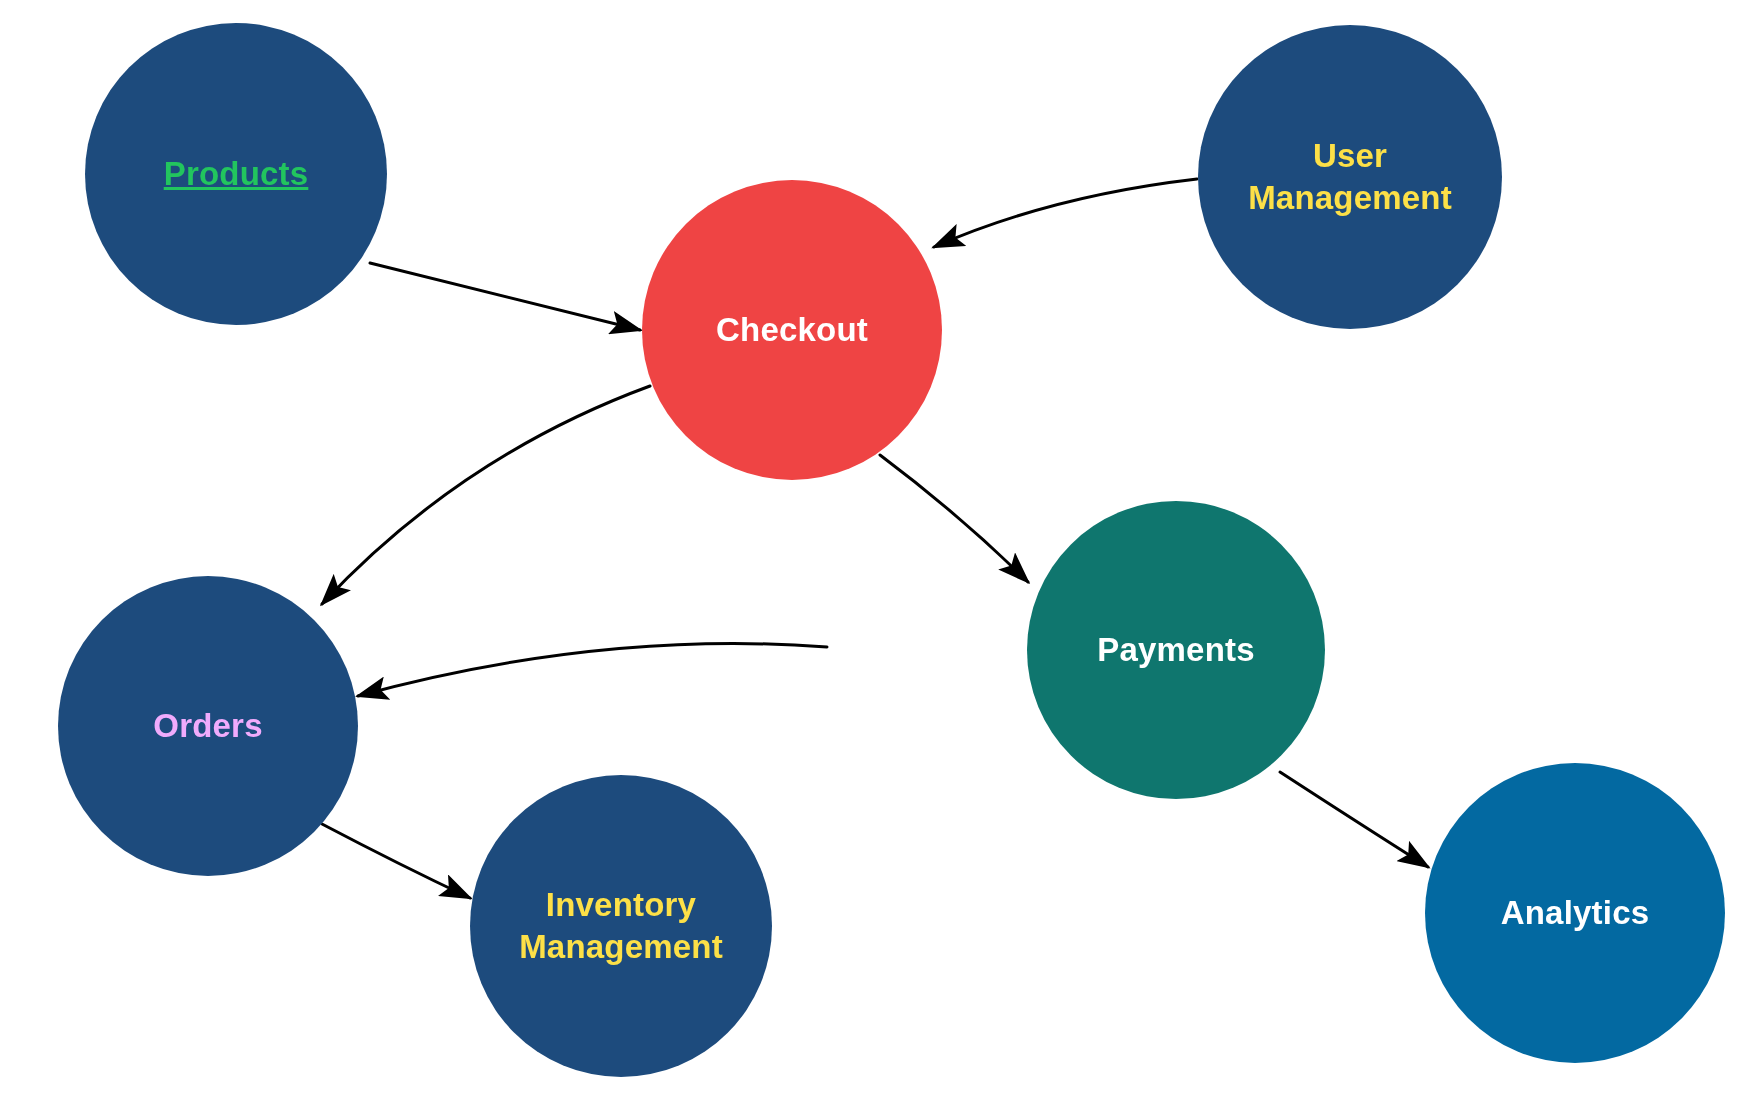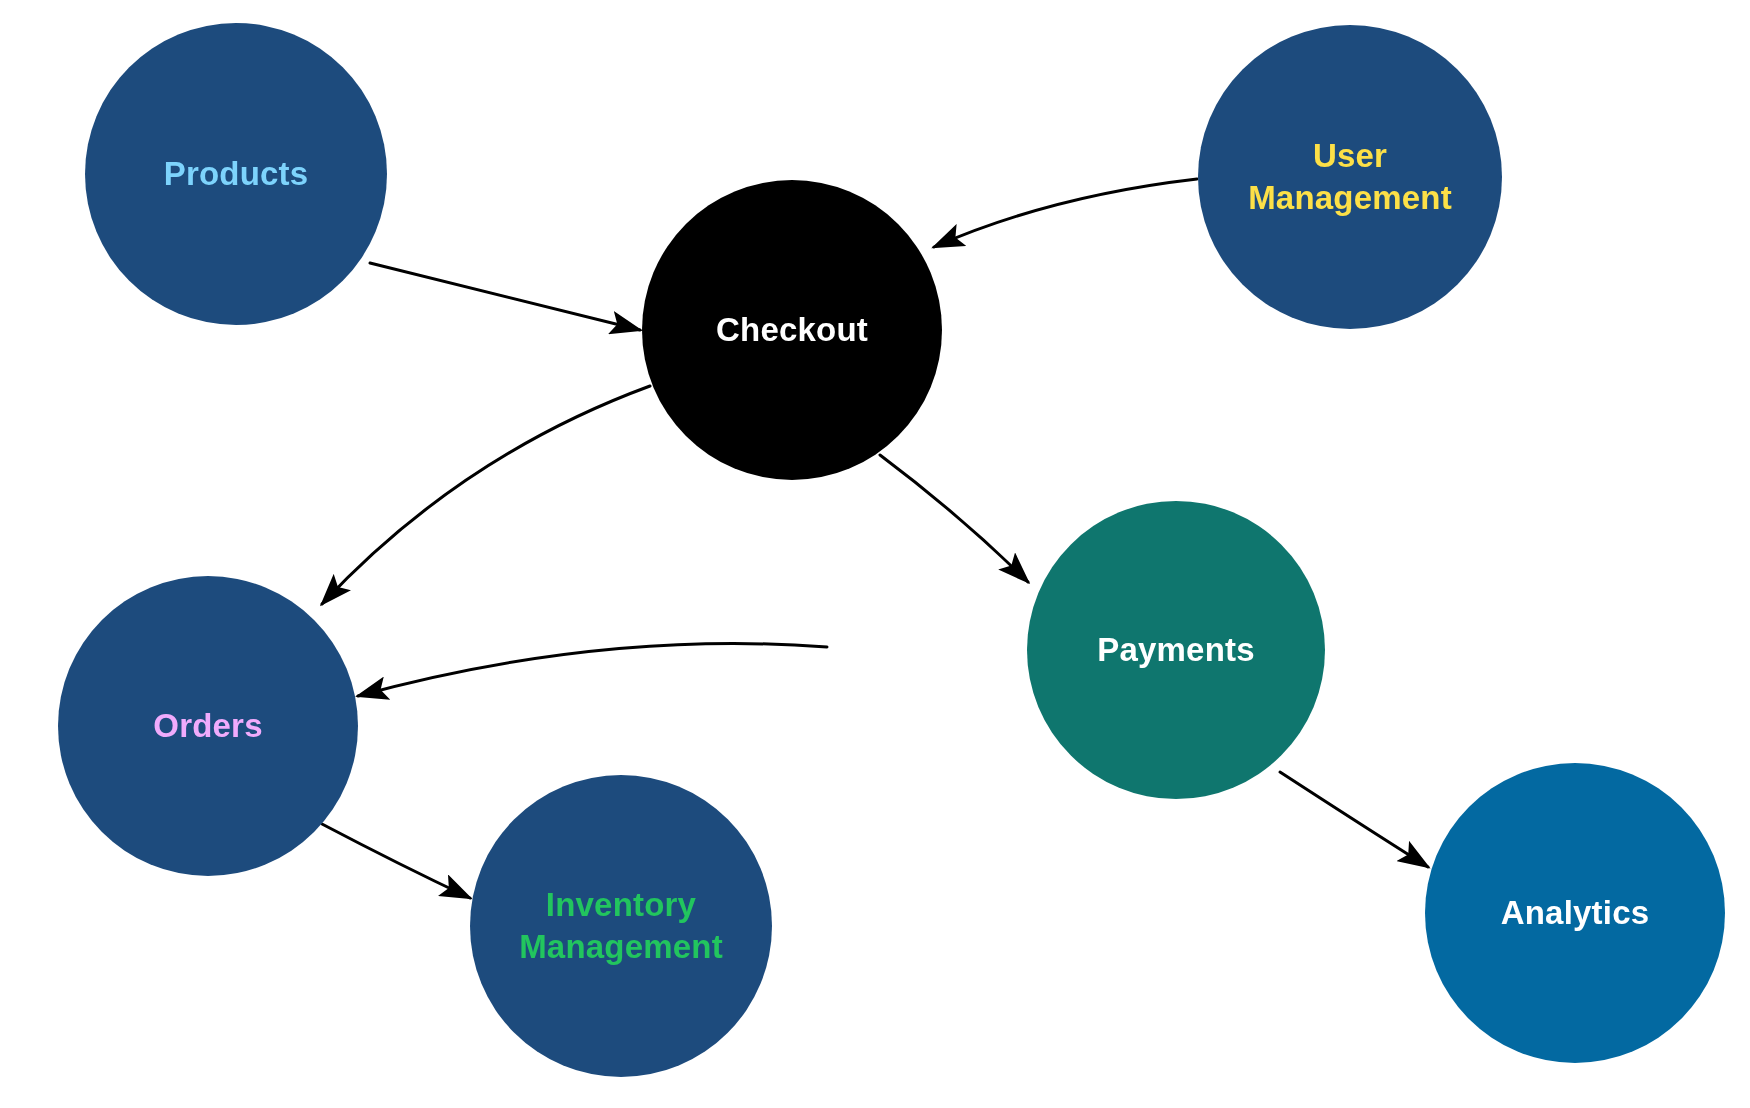--- a/index.html
+++ b/index.html
@@ -60,36 +60,36 @@
         <path d="M 1197 179 Q 1050 196 934 247" fill="none" stroke="#000000" stroke-width="3" stroke-linecap="round" marker-end="url(#arrowhead)"></path>
         <path d="M 650 386 Q 460 456 322 604" fill="none" stroke="#000000" stroke-width="3" stroke-linecap="round" marker-end="url(#arrowhead)"></path>
         <path d="M 880 455 Q 960 515 1028 582" fill="none" stroke="#000000" stroke-width="3" stroke-linecap="round" marker-end="url(#arrowhead)"></path>
         <path d="M 827 647 Q 600 630 358 696" fill="none" stroke="#000000" stroke-width="3" stroke-linecap="round" marker-end="url(#arrowhead)"></path>
         <path d="M 322 824 Q 400 865 470 898" fill="none" stroke="#000000" stroke-width="3" stroke-linecap="round" marker-end="url(#arrowhead)"></path>
         <path d="M 1280 772 Q 1360 824 1428 867" fill="none" stroke="#000000" stroke-width="3" stroke-linecap="round" marker-end="url(#arrowhead)"></path>
       </g>
   </svg>
   <div id="nodes-layer">
       <div class="node" style="left: 85px; top: 23px; width: 302px; height: 302px; background: rgb(29, 75, 125);">
-        <div class="node-label" style="color: #7dd3fc;">Products</div>
+        <div class="node-label" style="color: #22c55e; text-decoration: underline;">Products</div>
       </div>
-      <div class="node" style="left: 642px; top: 180px; width: 300px; height: 300px; background: #000000;">
+      <div class="node" style="left: 642px; top: 180px; width: 300px; height: 300px; background: #ef4444;">
         <div class="node-label" style="color: rgb(255, 255, 255);">Checkout</div>
       </div>
       <div class="node" style="left: 1198px; top: 25px; width: 304px; height: 304px; background: rgb(29, 75, 125);">
         <div class="node-label" style="color: #fde047;">User
 Management</div>
       </div>
       <div class="node" style="left: 58px; top: 576px; width: 300px; height: 300px; background: rgb(29, 75, 125);">
         <div class="node-label" style="color: #f0abfc;">Orders</div>
       </div>
       <div class="node" style="left: 1027px; top: 501px; width: 298px; height: 298px; background: #0f766e;">
         <div class="node-label" style="color: rgb(255, 255, 255);">Payments</div>
       </div>
       <div class="node" style="left: 470px; top: 775px; width: 302px; height: 302px; background: rgb(29, 75, 125);">
-        <div class="node-label" style="color: #22c55e;">Inventory
+        <div class="node-label" style="color: #fde047;">Inventory
 Management</div>
       </div>
       <div class="node" style="left: 1425px; top: 763px; width: 300px; height: 300px; background: #0369a1;">
         <div class="node-label" style="color: rgb(255, 255, 255);">Analytics</div>
       </div>
     </div>
 </div>
 
 </body></html>

